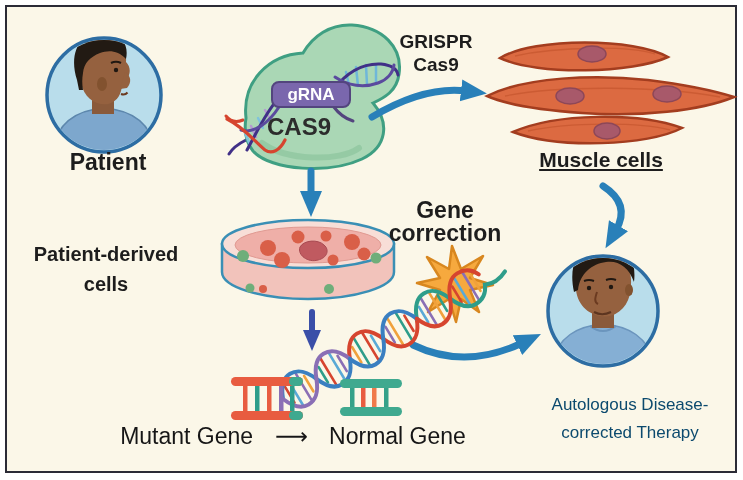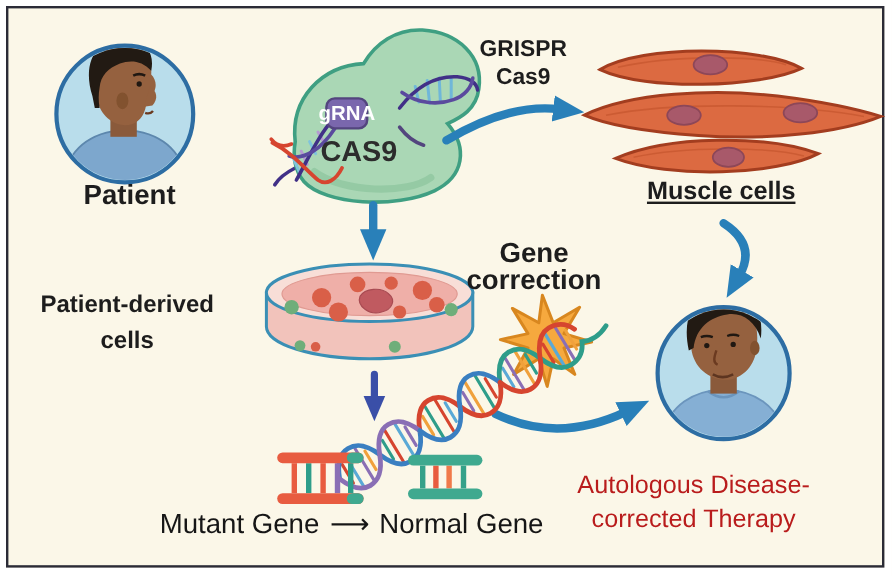--- a/index.html
+++ b/index.html
@@ -16,30 +16,30 @@
     position:absolute;transform:translateX(-50%);text-align:center;
     color:#1d1d1d;white-space:nowrap;line-height:1.1;
   }
   .bold{font-weight:700;}
   .lbl-patient{left:108px;top:150px;font-size:23px;}
   .lbl-crispr{left:436px;top:30px;font-size:19px;line-height:23px;}
   .lbl-cas9{left:299px;top:114px;font-size:24px;color:#2c2c2c;}
   .lbl-muscle{left:601px;top:148px;font-size:21px;text-decoration:underline;}
   .lbl-ipsc{left:106px;top:239px;font-size:20px;line-height:30px;}
   .lbl-genecorr{left:445px;top:199px;font-size:23px;line-height:23px;}
-  .lbl-therapy{left:578px;top:391px;font-size:21px;line-height:28px;color:#b91c1c;}
+  .lbl-therapy{left:630px;top:391px;font-size:17px;line-height:28px;color:#0c4a6e;}
   .grna-tag{
-    position:absolute;left:271px;top:81px;width:36px;height:27px;
+    position:absolute;left:271px;top:81px;width:80px;height:27px;
     background:#7a67ad;border:2px solid #53457e;border-radius:8px;
     color:#ffffff;font-weight:700;font-size:17px;
     display:flex;align-items:center;justify-content:center;box-sizing:border-box;
   }
   .generow{
     position:absolute;left:293px;top:423px;transform:translateX(-50%);
-    display:flex;gap:9px;align-items:center;font-size:23px;color:#161616;white-space:nowrap;
+    display:flex;gap:22px;align-items:center;font-size:23px;color:#161616;white-space:nowrap;
   }
   .generow .garrow{font-size:23px;font-weight:400;letter-spacing:-1px;}
 </style>
 </head>
 <body>
 
 <div class="canvas">
   <div class="frame"></div>
 
   <svg class="art" width="743" height="480" viewBox="0 0 743 480">

